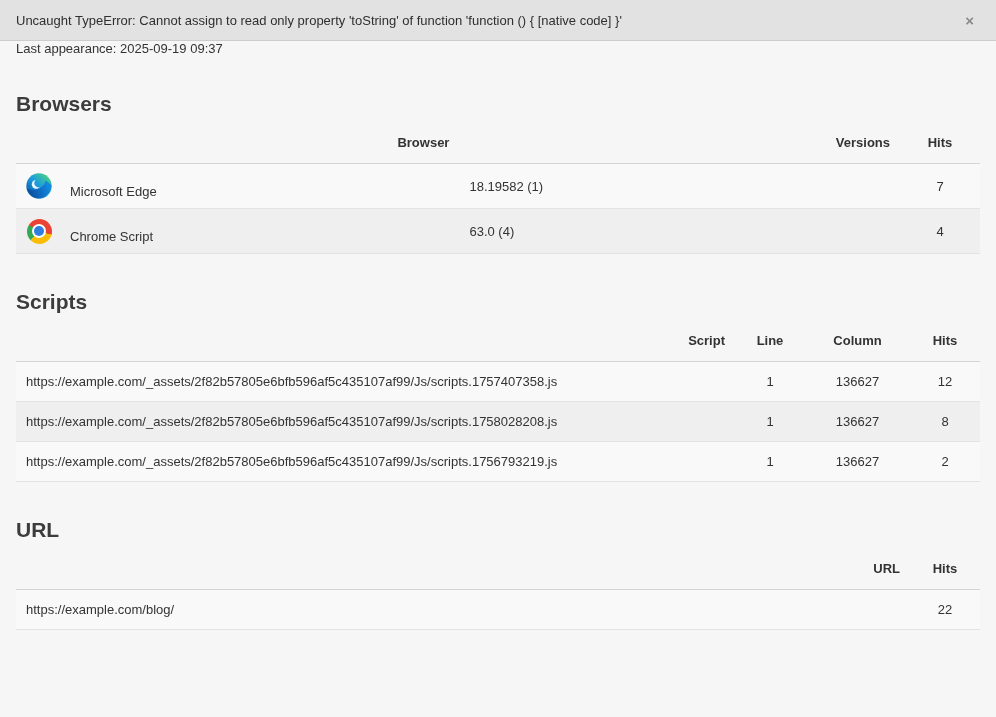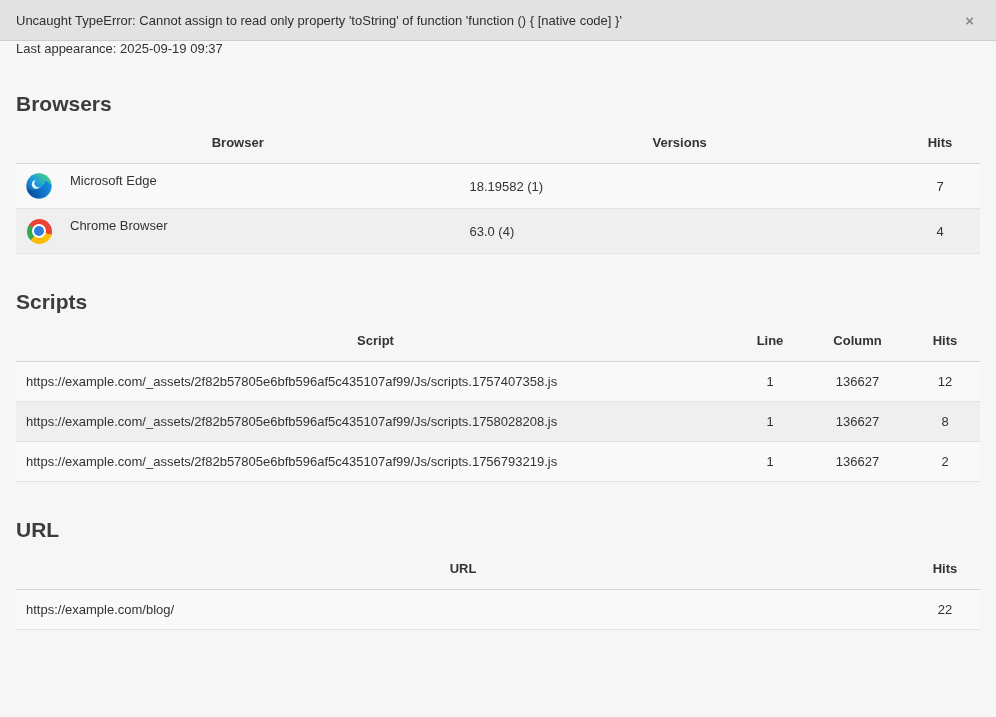--- a/index.html
+++ b/index.html
@@ -42,32 +42,32 @@
   }
   
   .content{padding:0 16px;}
   .last-appearance{font-size:13px;}
   .section-heading{
     font-size:21px;font-weight:700;color:var(--heading-text);
     margin:36px 0 6px 0;
   }
   table{width:100%;border-collapse:collapse;font-size:13px;table-layout:fixed;}
   thead th{
-    text-align:center;font-weight:bold;color:var(--text);
+    text-align:right;font-weight:bold;color:var(--text);
     padding:13px 10px;
     border-bottom:1px solid var(--table-header-border);
     white-space:nowrap;
   }
   thead th.num, td.num{text-align:center;}
   tbody tr{border-bottom:1px solid var(--row-separator);}
   tbody tr:nth-child(odd){background:var(--row-odd-bg);}
   tbody tr:nth-child(even){background:var(--row-even-bg);}
   tbody td{padding:12px 10px;overflow:hidden;text-overflow:ellipsis;white-space:nowrap;}
   .browsers-table tbody td{padding-top:9px;padding-bottom:9px;}
-  .browser-cell{display:flex;align-items:flex-start;gap:18px;}
+  .browser-cell{display:flex;align-items:flex-end;gap:18px;}
   
   .icon-wrap{width:26px;height:26px;flex:0 0 26px;display:flex;align-items:center;justify-content:center;}
   .edge-svg{display:block;}
   .safari-box{
     width:26px;height:26px;border-radius:6px;
     background:#ffffff;border:1px solid #e3e3e3;
     display:flex;align-items:center;justify-content:center;
   }
   .safari-dial{
     width:20px;height:20px;border-radius:50%;
@@ -154,21 +154,21 @@
         </td>
         <td>18.19582 (1)</td>
         <td class="num">7</td>
       </tr>
       <tr>
         <td>
           <div class="browser-cell">
             <span class="icon-wrap">
                 <span class="chrome-circle"></span>
               </span>
-            <span>Chrome Browser</span>
+            <span>Chrome Script</span>
           </div>
         </td>
         <td>63.0 (4)</td>
         <td class="num">4</td>
       </tr>
     </tbody>
   </table>
 
   <h2 class="section-heading">Scripts</h2>
   <table class="scripts-table">

